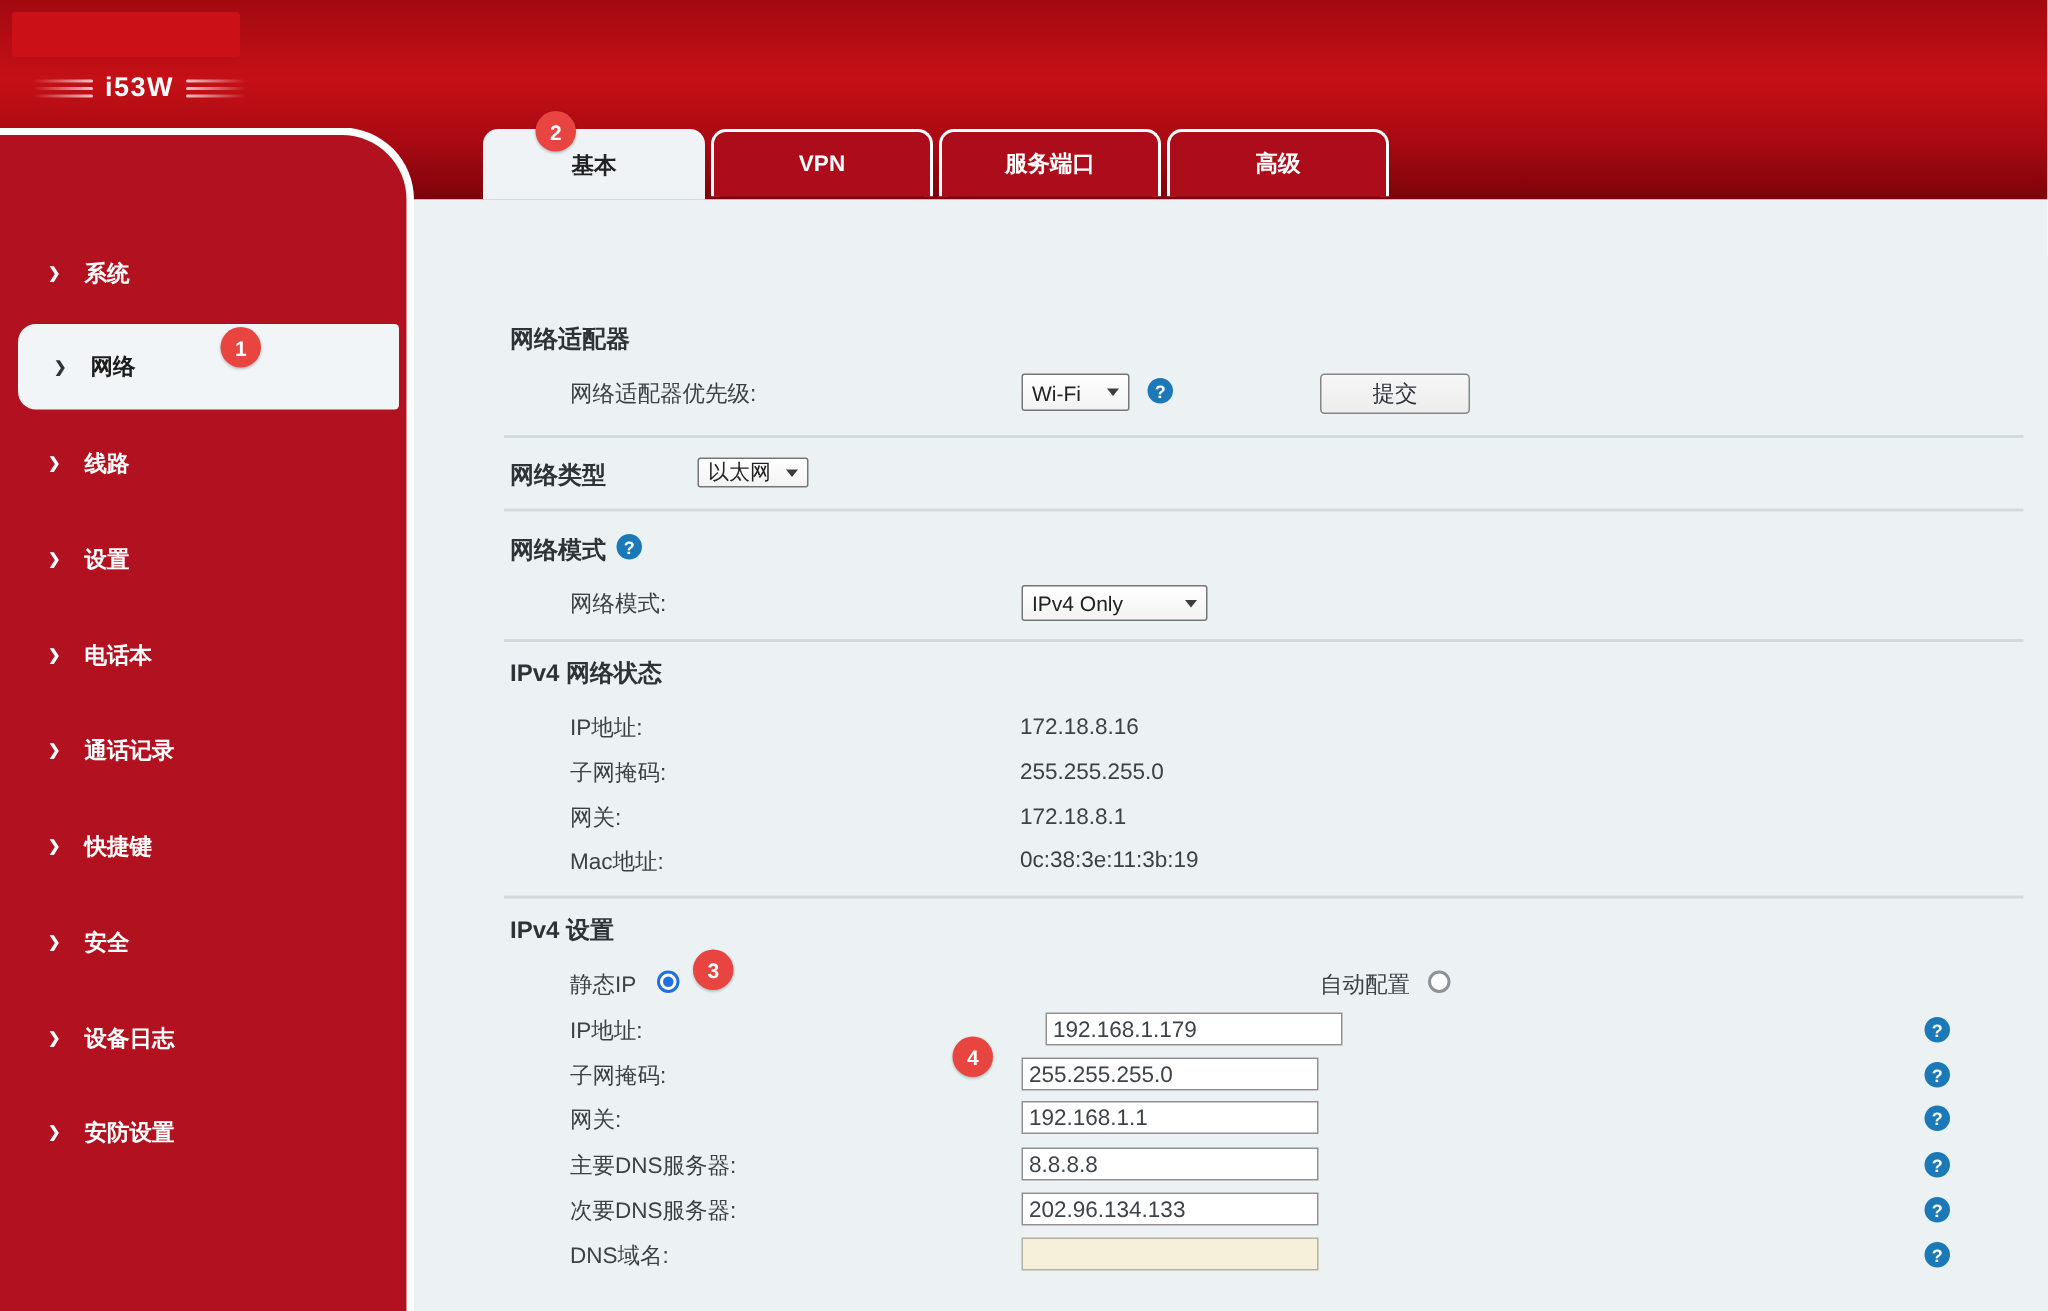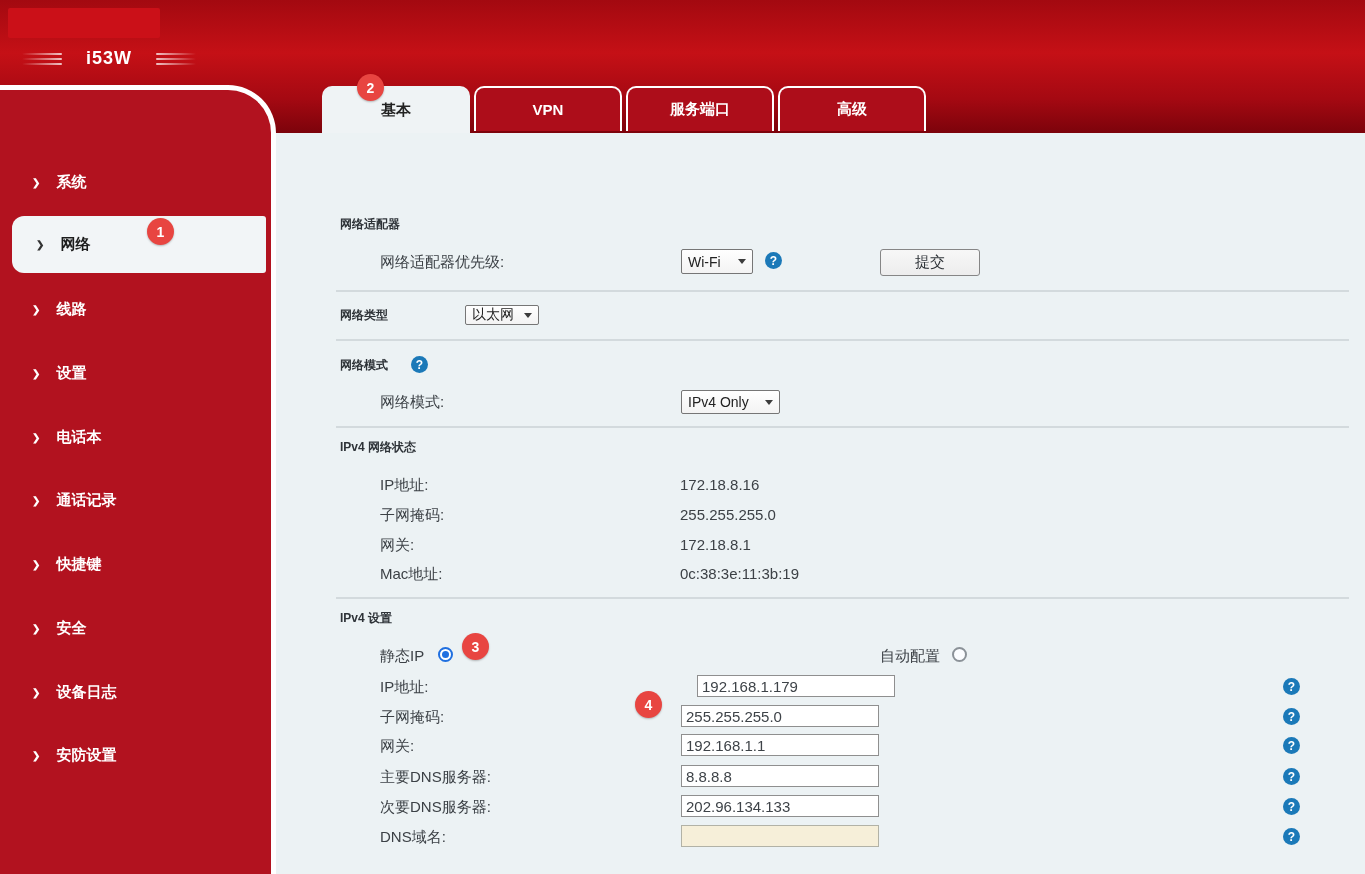--- a/index.html
+++ b/index.html
@@ -3,21 +3,21 @@
 <meta charset="utf-8">
 <style>
   * { margin:0; padding:0; box-sizing:border-box; }
   html,body { width:1365px; height:874px; overflow:hidden; font-family:"Liberation Sans",sans-serif; }
   #page { position:relative; width:1365px; height:874px; background:#ecf2f4; }
 
   
   #header { position:absolute; left:0; top:0; width:1365px; height:133px;
     background:linear-gradient(180deg,#a30910 0%,#c51016 40%,#a50912 74%,#7c030b 100%); }
   #logo-block { position:absolute; left:8px; top:8px; width:152px; height:30px; background:#cb1018; border-radius:2px; }
-  #logo { position:absolute; left:22px; top:48px; display:flex; align-items:center; gap:24px; }
+  #logo { position:absolute; left:22px; top:48px; display:flex; align-items:center; gap:8px; }
   #logo .ltxt { color:#ffffff; font-weight:bold; font-size:18px; letter-spacing:1px; }
   .speedlines { display:flex; flex-direction:column; gap:3px; }
   .speedlines i { display:block; height:2px; width:40px; border-radius:2px;
     background:linear-gradient(90deg,rgba(255,255,255,0) 0%,rgba(255,255,255,.75) 100%); }
   .speedlines.right i { background:linear-gradient(90deg,rgba(255,255,255,.75) 0%,rgba(255,255,255,0) 100%); }
   #warning { position:absolute; right:2px; top:13px; color:#f5c33c; font-size:21px; font-weight:bold; white-space:nowrap; }
 
   
   #sidebar { position:absolute; left:0; top:85px; width:276px; height:789px;
     background:#b2121f; border-top:5px solid #ffffff; border-right:5px solid #ffffff;
@@ -36,21 +36,21 @@
   
   #tabs { position:absolute; left:322px; top:86px; display:flex; gap:4px; }
   .tab { position:relative; width:148px; height:45px; display:flex; align-items:center; justify-content:center;
     font-size:15px; font-weight:bold; color:#ffffff; background:#ad0d1a;
     border:2px solid #ffffff; border-bottom:none; border-radius:10px 10px 0 0; cursor:pointer; }
   .tab.active { height:47px; background:#eff3f5; color:#222222; border-color:#eff3f5; }
   #badge-2 { position:absolute; left:33px; top:-14px; }
 
   
   #content { position:absolute; left:276px; top:133px; width:1089px; height:741px; background:#ecf2f4; }
-  .h1 { position:absolute; font-size:12px; font-weight:bold; color:#2e3338; }
+  .h1 { position:absolute; font-size:16px; font-weight:bold; color:#2e3338; }
   .lbl { position:absolute; font-size:15px; color:#3c4146; }
   .val { position:absolute; font-size:15px; color:#3c4146; }
   .divider { position:absolute; left:60px; right:16px; height:2px; background:#d3dadd; }
 
   .select { position:absolute; background:linear-gradient(180deg,#ffffff,#f3f3f3); border:1px solid #767676;
     border-radius:2px; display:flex; align-items:center; justify-content:space-between;
     padding:0 6px; font-size:14px; color:#222; cursor:pointer; }
   .sel-arrow { width:0; height:0; border-left:4px solid transparent; border-right:4px solid transparent;
     border-top:5px solid #3c3c3c; margin-left:6px; }
 
@@ -167,21 +167,21 @@
     <div class="h1" style="left:64px; top:174px">网络类型</div>
     <div class="select" style="left:189px; top:172px; width:74px; height:20px">
       <span>以太网</span>
       <span class="sel-arrow"></span>
     </div>
     <div class="divider" style="top:206px"></div>
 
     <div class="h1" style="left:64px; top:224px">网络模式</div>
     <div class="help" style="left:135px; top:223px">?</div>
     <div class="lbl" style="left:104px; top:260px">网络模式:</div>
-    <div class="select" style="left:405px; top:257px; width:99px; height:24px">
+    <div class="select" style="left:405px; top:257px; width:124px; height:24px">
       <span>IPv4 Only</span>
       <span class="sel-arrow"></span>
     </div>
     <div class="divider" style="top:293px"></div>
 
     <div class="h1" style="left:64px; top:306px">IPv4 网络状态</div>
     <div class="lbl" style="left:104px; top:343px">IP地址:</div>
     <div class="val" style="left:404px; top:343px">172.18.8.16</div>
     <div class="lbl" style="left:104px; top:373px">子网掩码:</div>
     <div class="val" style="left:404px; top:373px">255.255.255.0</div>

